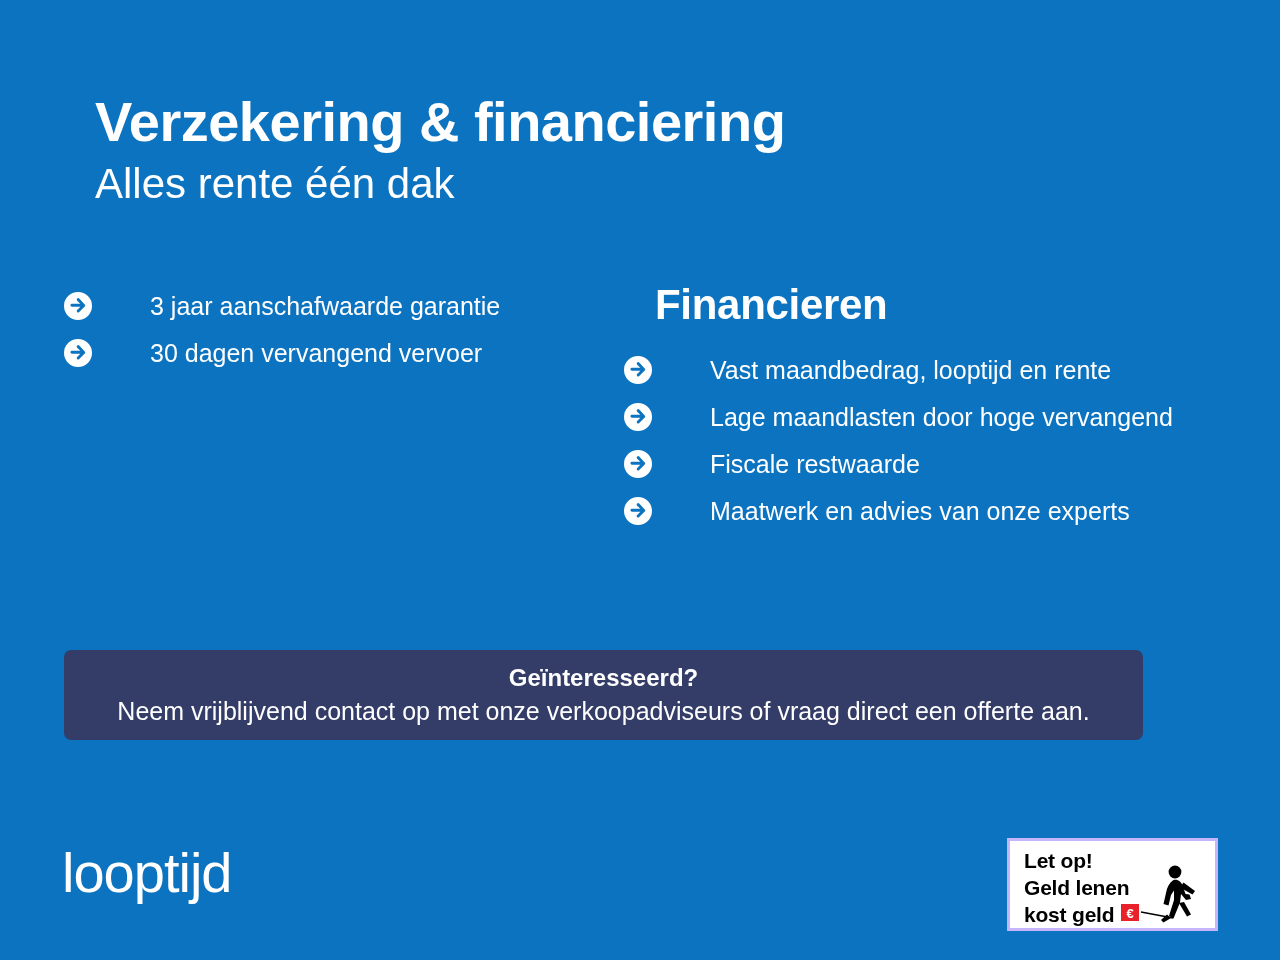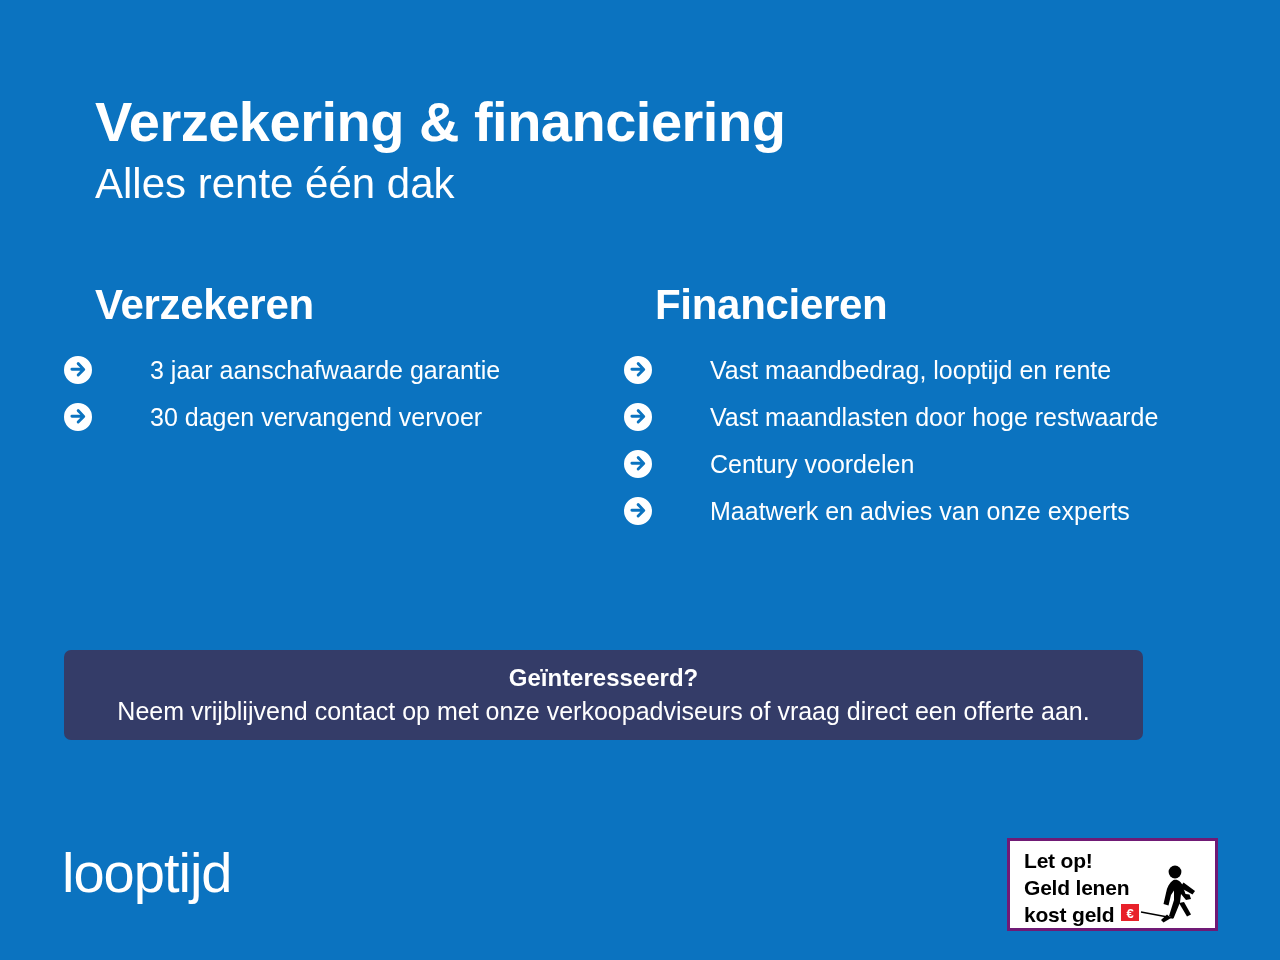--- a/index.html
+++ b/index.html
@@ -135,21 +135,21 @@
     color: #ffffff;
   }
 
   .warning-badge {
     position: absolute;
     left: 1007px;
     top: 838px;
     width: 211px;
     height: 93px;
     background: #ffffff;
-    border: 3px solid #701a75;
+    border: 3px solid #c4b5fd;
     display: block;
   }
   .warning-badge-inner {
     position: relative;
     width: 100%;
     height: 100%;
   }
   .warning-text {
     position: absolute;
     left: 14px;
@@ -175,21 +175,20 @@
 <div class="slide">
 
   <div class="header">
     <div class="header-title">Verzekering &amp; financiering</div>
     <div class="header-subtitle">Alles rente één dak</div>
   </div>
 
   <div class="columns">
 
     <div class="column column-left">
-      <div class="column-heading">Verzekeren</div>
       <ul class="feature-list">
         <li class="feature-item">
           <svg class="arrow-icon" viewBox="0 0 28 28">
             <path fill="#ffffff" fill-rule="evenodd" d="M14 0a14 14 0 1 1 0 28 14 14 0 0 1 0-28zm1.2 6.6a1.45 1.45 0 0 0-2.05 2.05l3.2 3.2H7.9a1.45 1.45 0 0 0 0 2.9h8.45l-3.2 3.2a1.45 1.45 0 1 0 2.05 2.05l5.55-5.55a1.45 1.45 0 0 0 0-2.05L15.2 6.6z"></path>
           </svg>
           <span class="feature-label">3 jaar aanschafwaarde garantie</span>
         </li>
         <li class="feature-item">
           <svg class="arrow-icon" viewBox="0 0 28 28">
             <path fill="#ffffff" fill-rule="evenodd" d="M14 0a14 14 0 1 1 0 28 14 14 0 0 1 0-28zm1.2 6.6a1.45 1.45 0 0 0-2.05 2.05l3.2 3.2H7.9a1.45 1.45 0 0 0 0 2.9h8.45l-3.2 3.2a1.45 1.45 0 1 0 2.05 2.05l5.55-5.55a1.45 1.45 0 0 0 0-2.05L15.2 6.6z"></path>
@@ -205,27 +204,27 @@
         <li class="feature-item">
           <svg class="arrow-icon" viewBox="0 0 28 28">
             <path fill="#ffffff" fill-rule="evenodd" d="M14 0a14 14 0 1 1 0 28 14 14 0 0 1 0-28zm1.2 6.6a1.45 1.45 0 0 0-2.05 2.05l3.2 3.2H7.9a1.45 1.45 0 0 0 0 2.9h8.45l-3.2 3.2a1.45 1.45 0 1 0 2.05 2.05l5.55-5.55a1.45 1.45 0 0 0 0-2.05L15.2 6.6z"></path>
           </svg>
           <span class="feature-label">Vast maandbedrag, looptijd en rente</span>
         </li>
         <li class="feature-item">
           <svg class="arrow-icon" viewBox="0 0 28 28">
             <path fill="#ffffff" fill-rule="evenodd" d="M14 0a14 14 0 1 1 0 28 14 14 0 0 1 0-28zm1.2 6.6a1.45 1.45 0 0 0-2.05 2.05l3.2 3.2H7.9a1.45 1.45 0 0 0 0 2.9h8.45l-3.2 3.2a1.45 1.45 0 1 0 2.05 2.05l5.55-5.55a1.45 1.45 0 0 0 0-2.05L15.2 6.6z"></path>
           </svg>
-          <span class="feature-label">Vast maandlasten door hoge restwaarde</span>
-        </li>
-        <li class="feature-item">
-          <svg class="arrow-icon" viewBox="0 0 28 28">
-            <path fill="#ffffff" fill-rule="evenodd" d="M14 0a14 14 0 1 1 0 28 14 14 0 0 1 0-28zm1.2 6.6a1.45 1.45 0 0 0-2.05 2.05l3.2 3.2H7.9a1.45 1.45 0 0 0 0 2.9h8.45l-3.2 3.2a1.45 1.45 0 1 0 2.05 2.05l5.55-5.55a1.45 1.45 0 0 0 0-2.05L15.2 6.6z"></path>
-          </svg>
-          <span class="feature-label">Century voordelen</span>
+          <span class="feature-label">Lage maandlasten door hoge vervangend</span>
+        </li>
+        <li class="feature-item">
+          <svg class="arrow-icon" viewBox="0 0 28 28">
+            <path fill="#ffffff" fill-rule="evenodd" d="M14 0a14 14 0 1 1 0 28 14 14 0 0 1 0-28zm1.2 6.6a1.45 1.45 0 0 0-2.05 2.05l3.2 3.2H7.9a1.45 1.45 0 0 0 0 2.9h8.45l-3.2 3.2a1.45 1.45 0 1 0 2.05 2.05l5.55-5.55a1.45 1.45 0 0 0 0-2.05L15.2 6.6z"></path>
+          </svg>
+          <span class="feature-label">Fiscale restwaarde</span>
         </li>
         <li class="feature-item">
           <svg class="arrow-icon" viewBox="0 0 28 28">
             <path fill="#ffffff" fill-rule="evenodd" d="M14 0a14 14 0 1 1 0 28 14 14 0 0 1 0-28zm1.2 6.6a1.45 1.45 0 0 0-2.05 2.05l3.2 3.2H7.9a1.45 1.45 0 0 0 0 2.9h8.45l-3.2 3.2a1.45 1.45 0 1 0 2.05 2.05l5.55-5.55a1.45 1.45 0 0 0 0-2.05L15.2 6.6z"></path>
           </svg>
           <span class="feature-label">Maatwerk en advies van onze experts</span>
         </li>
       </ul>
     </div>
 

